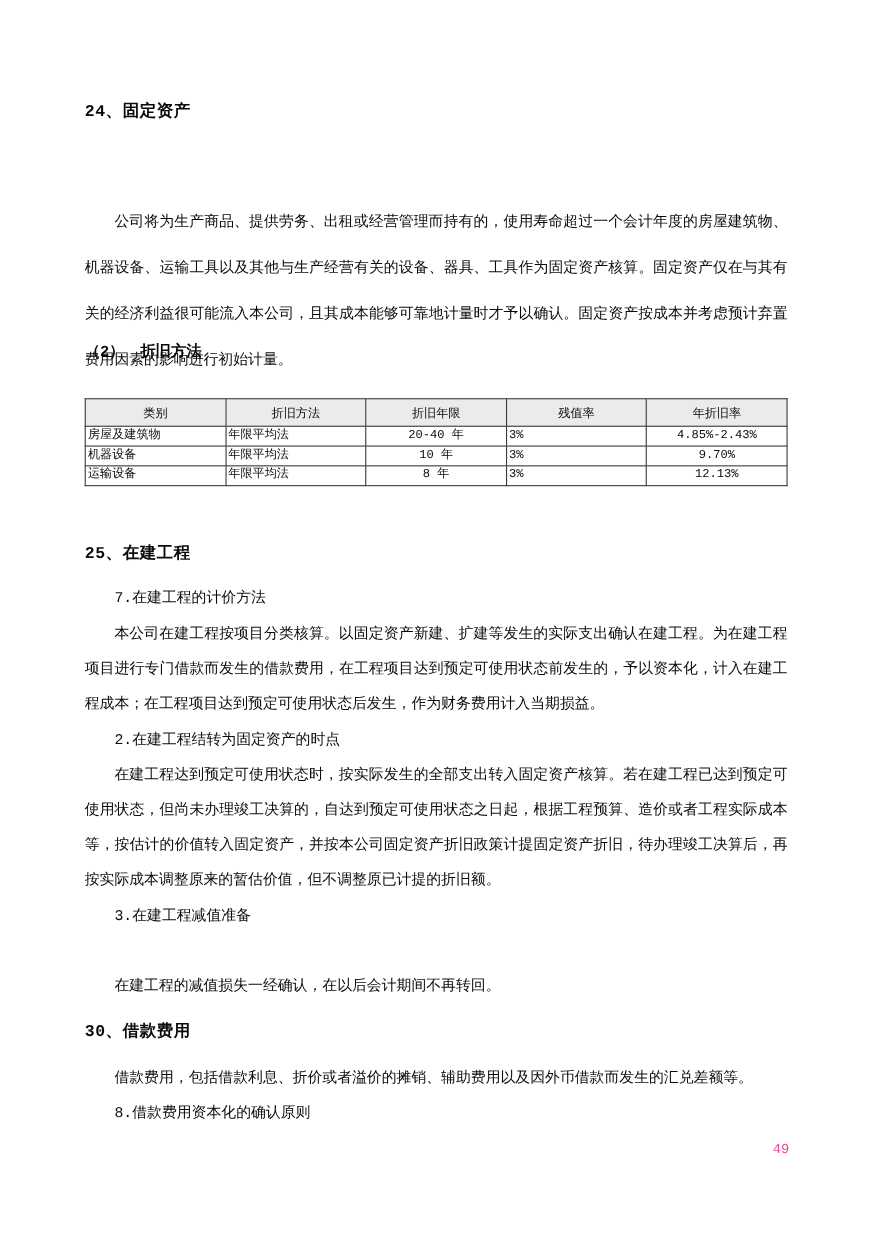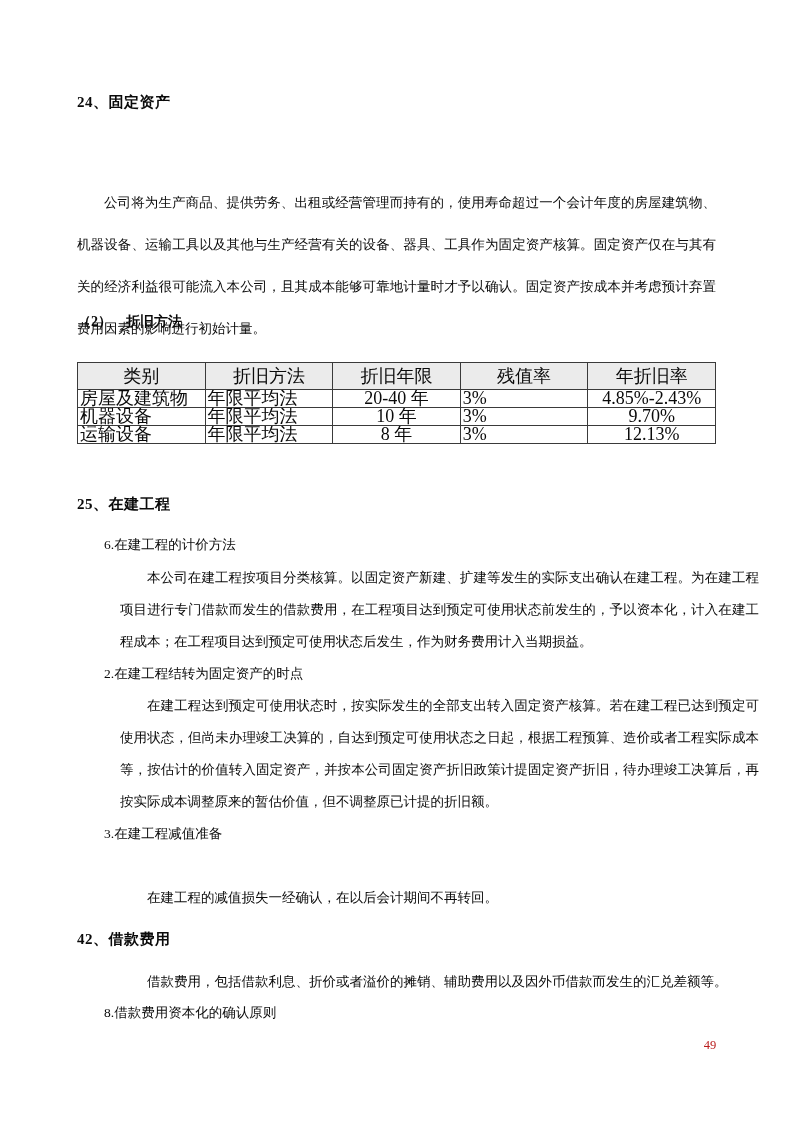--- a/index.html
+++ b/index.html
@@ -5,21 +5,21 @@
   html, body {
     margin: 0;
     padding: 0;
     background: #ffffff;
   }
   .page {
     position: relative;
     width: 793px;
     height: 1122px;
     background: #ffffff;
-    font-family: Liberation Serif, serif;
+    font-family: Liberation Mono, monospace;
     color: #0a0a0a;
     overflow: hidden;
   }
   .abs { position: absolute; left: 77px; width: 639px; }
 
   .h-section {
     font-weight: bold;
     font-size: 15px;
     line-height: 20px;
     letter-spacing: 0.5px;
@@ -30,33 +30,33 @@
     line-height: 19px;
   }
   .para {
     font-size: 13.5px;
     text-align: justify;
     text-align-last: left;
     text-indent: 2em;
     margin: 0;
   }
   .lh-wide  { line-height: 42px; }
-  .lh-tight { line-height: 32px; margin-left: 43px; }
+  .lh-tight { line-height: 32px; }
   .item-title {
     font-size: 13.5px;
     line-height: 32px;
     text-indent: 2em;
     margin: 0;
   }
 
   table.dep {
     border-collapse: collapse;
     table-layout: fixed;
     width: 639px;
-    font-size: 18px;
+    font-size: 11px;
   }
   table.dep th, table.dep td {
     border: 1px solid #3a3a3a;
     overflow: hidden;
     white-space: nowrap;
   }
   table.dep th {
     font-weight: normal;
     text-align: center;
     height: 22px;
@@ -70,21 +70,21 @@
   td.a-left   { text-align: left; padding-left: 7px; }
   td.a-center { text-align: center; }
 
   .page-number {
     position: absolute;
     left: 690px;
     top: 1038px;
     width: 40px;
     text-align: center;
     font-size: 12.5px;
-    color: #b91c1c;
+    color: #ec4899;
   }
 </style>
 </head>
 <body>
 
 <div class="page">
 
   <div class="abs h-section" style="top:92px">24、固定资产</div>
 
 
@@ -122,34 +122,34 @@
         <td class="a-left">年限平均法</td>
         <td class="a-center">8 年</td>
         <td class="a-left">3%</td>
         <td class="a-center">12.13%</td>
       </tr>
     </tbody>
   </table>
 
   <div class="abs h-section" style="top:494px">25、在建工程</div>
 
-  <p class="abs item-title" style="top:529px">6.在建工程的计价方法</p>
+  <p class="abs item-title" style="top:529px">7.在建工程的计价方法</p>
 
   <p class="abs para lh-tight" style="top:562px">本公司在建工程按项目分类核算。以固定资产新建、扩建等发生的实际支出确认在建工程。为在建工程项目进行专门借款而发生的借款费用，在工程项目达到预定可使用状态前发生的，予以资本化，计入在建工程成本；在工程项目达到预定可使用状态后发生，作为财务费用计入当期损益。</p>
 
   <p class="abs item-title" style="top:658px">2.在建工程结转为固定资产的时点</p>
 
   <p class="abs para lh-tight" style="top:690px">在建工程达到预定可使用状态时，按实际发生的全部支出转入固定资产核算。若在建工程已达到预定可使用状态，但尚未办理竣工决算的，自达到预定可使用状态之日起，根据工程预算、造价或者工程实际成本等，按估计的价值转入固定资产，并按本公司固定资产折旧政策计提固定资产折旧，待办理竣工决算后，再按实际成本调整原来的暂估价值，但不调整原已计提的折旧额。</p>
 
   <p class="abs item-title" style="top:818px">3.在建工程减值准备</p>
 
 
   <p class="abs para lh-tight" style="top:882px">在建工程的减值损失一经确认，在以后会计期间不再转回。</p>
 
-  <div class="abs h-section" style="top:929px">42、借款费用</div>
+  <div class="abs h-section" style="top:929px">30、借款费用</div>
 
   <p class="abs para lh-tight" style="top:966px">借款费用，包括借款利息、折价或者溢价的摊销、辅助费用以及因外币借款而发生的汇兑差额等。</p>
 
   <p class="abs item-title" style="top:997px">8.借款费用资本化的确认原则</p>
 
   <div class="page-number">49</div>
 
 </div>
 
 </body></html>

